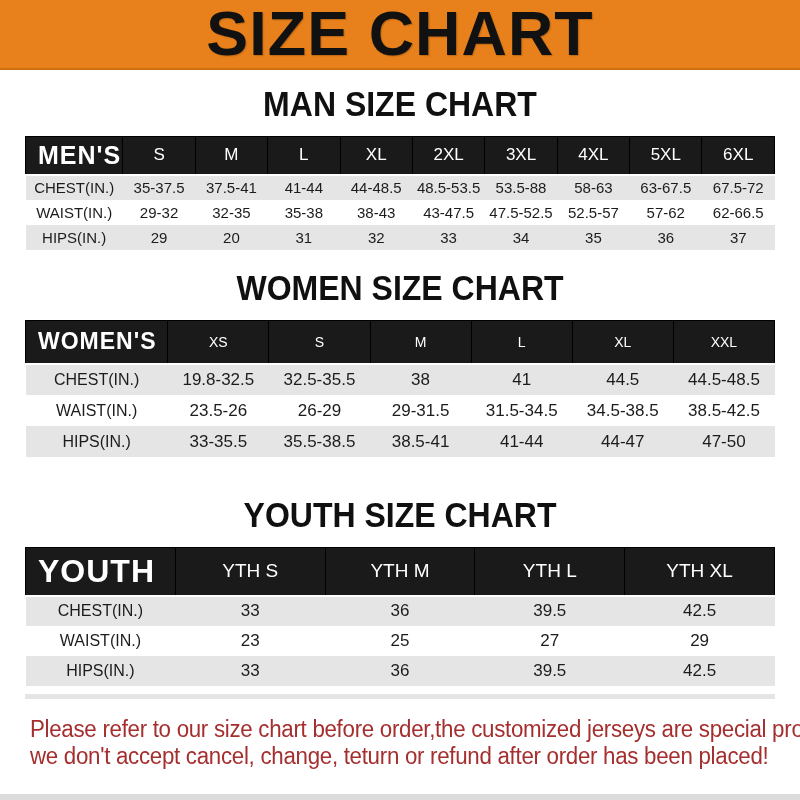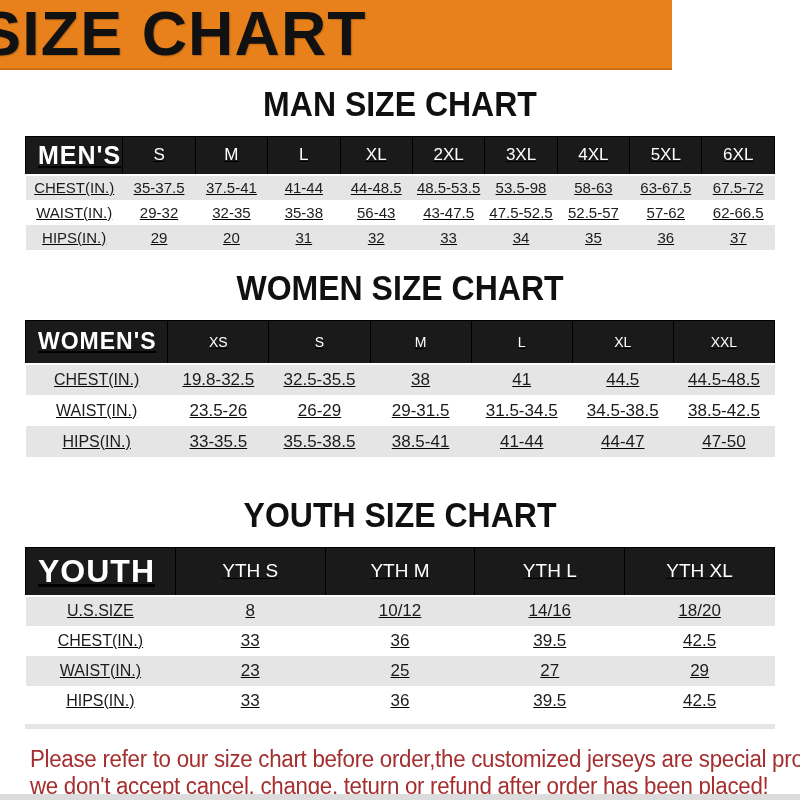--- a/index.html
+++ b/index.html
@@ -13,24 +13,24 @@
   :root {
     --banner-orange: #E8811B;
     --bar-black: #1A1A1A;
     --row-gray: #E5E5E5;
     --footer-red: #A52E2E;
     --ink: #1C1C1C;
   }
 
   
   .banner {
-    width: 672px; height: 70px;
+    width: 800px; height: 70px;
     background: var(--banner-orange);
     border-bottom: 2px solid #d06f12;
-    display: flex; align-items: center; justify-content: flex-start;
+    display: flex; align-items: center; justify-content: center;
   }
   .banner h1 {
     font-size: 56px; font-weight: 700; color: #111;
     letter-spacing: 1px; line-height: 1;
     transform: scale(1.12, 1.12);
     text-shadow: 1px 1px 1px rgba(60,30,0,0.25);
     white-space: nowrap;
   }
 
   
@@ -45,21 +45,20 @@
   .sec-men h2   { margin-top: 16px; }
   .sec-women h2 { margin-top: 20px; }
   .sec-youth h2 { margin-top: 40px; }
 
   
   table.chart-table {
     width: 750px;
     margin: 14px auto 8px auto;
     border-collapse: collapse;
     table-layout: fixed;
-    text-decoration: underline;
   }
   table.chart-table thead tr {
     background: var(--bar-black);
     color: #ffffff;
   }
   table.chart-table thead th {
     border: 1px solid #000;
     border-bottom: 2px solid #ffffff;
     font-weight: 400;
     text-align: center;
@@ -160,31 +159,31 @@
           </tr>
         </thead>
         <tbody>
           <tr>
             <td class="row-label">CHEST(IN.)</td>
             <td>35-37.5</td>
             <td>37.5-41</td>
             <td>41-44</td>
             <td>44-48.5</td>
             <td>48.5-53.5</td>
-            <td>53.5-98</td>
+            <td>53.5-88</td>
             <td>58-63</td>
             <td>63-67.5</td>
             <td>67.5-72</td>
           </tr>
           <tr>
             <td class="row-label">WAIST(IN.)</td>
             <td>29-32</td>
             <td>32-35</td>
             <td>35-38</td>
-            <td>56-43</td>
+            <td>38-43</td>
             <td>43-47.5</td>
             <td>47.5-52.5</td>
             <td>52.5-57</td>
             <td>57-62</td>
             <td>62-66.5</td>
           </tr>
           <tr>
             <td class="row-label">HIPS(IN.)</td>
             <td>29</td>
             <td>20</td>
@@ -253,27 +252,20 @@
           <tr>
             <th class="group-label">YOUTH</th>
             <th>YTH S</th>
             <th>YTH M</th>
             <th>YTH L</th>
             <th>YTH XL</th>
           </tr>
         </thead>
         <tbody>
           <tr>
-            <td class="row-label">U.S.SIZE</td>
-            <td>8</td>
-            <td>10/12</td>
-            <td>14/16</td>
-            <td>18/20</td>
-          </tr>
-          <tr>
             <td class="row-label">CHEST(IN.)</td>
             <td>33</td>
             <td>36</td>
             <td>39.5</td>
             <td>42.5</td>
           </tr>
           <tr>
             <td class="row-label">WAIST(IN.)</td>
             <td>23</td>
             <td>25</td>

